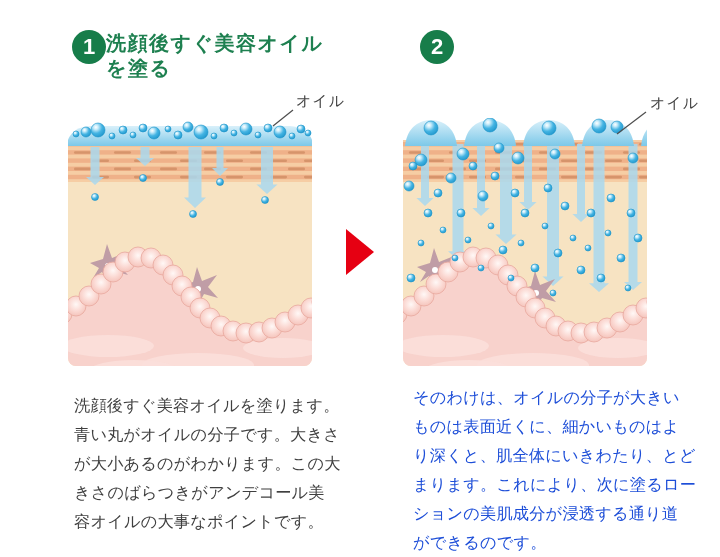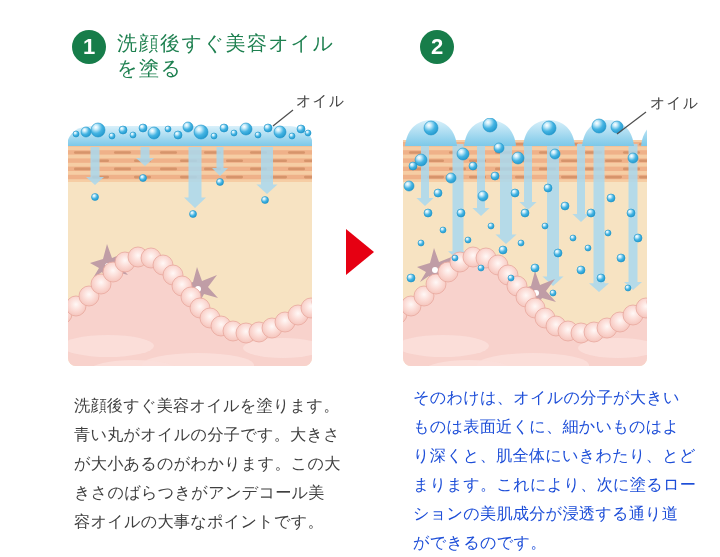--- a/index.html
+++ b/index.html
@@ -8,21 +8,21 @@
     font-family:"Liberation Sans","DejaVu Sans",sans-serif;
   }
   .step-head{position:absolute;display:flex;align-items:flex-start;}
   .num{
     width:34px;height:34px;border-radius:50%;color:#ffffff;
     font-size:22px;font-weight:bold;display:flex;align-items:center;justify-content:center;
     flex:0 0 auto;
   }
   .step-title{
     white-space:pre-line;font-size:20px;line-height:25px;letter-spacing:1.5px;
-    font-weight:400;margin-left:11px;padding-top:1px;
+    font-weight:700;margin-left:0;padding-top:1px;
   }
   .panel{position:absolute;width:208px;height:248px;text-decoration:underline;}
   .panel svg{position:absolute;left:0;top:0;overflow:visible;}
   .oil-label{position:absolute;font-size:15px;color:#434343;letter-spacing:1px;white-space:nowrap;}
   .next-arrow{position:absolute;width:0;height:0;border-top:23px solid transparent;border-bottom:23px solid transparent;}
   .desc{
     position:absolute;margin:11px;white-space:pre-line;font-size:16.2px;line-height:29px;
     letter-spacing:0.2px;
   }
 </style>

